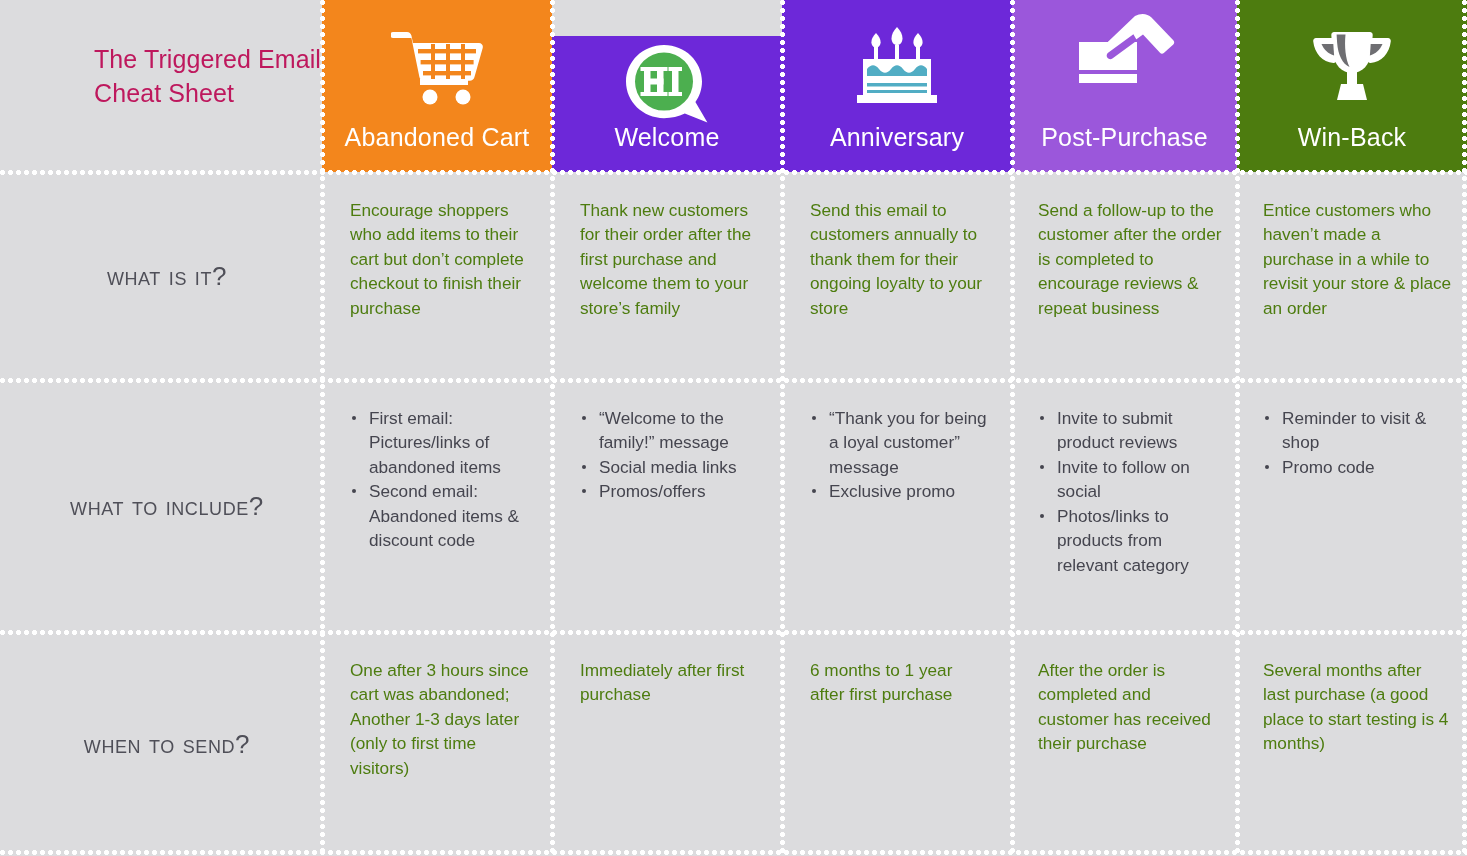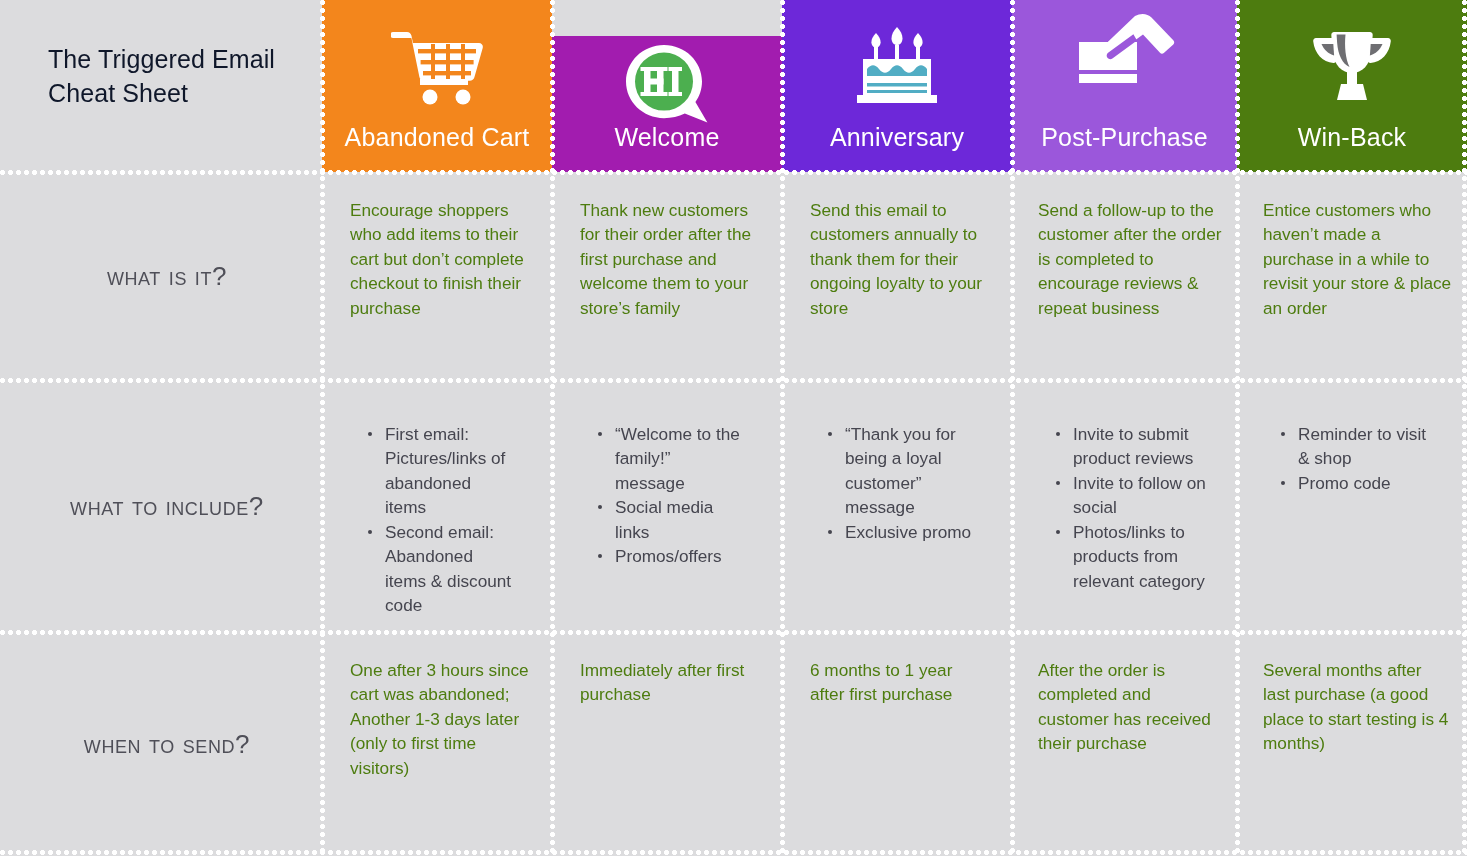--- a/index.html
+++ b/index.html
@@ -40,23 +40,24 @@
   
   .title-cell {
     display: flex;
     align-items: center;
     padding-left: 48px;
     padding-bottom: 18px;
   }
   .title-text {
     font-size: 25px;
     line-height: 1.35;
-    color: #0f172a;
+    color: #be185d;
     letter-spacing: .1px;
     max-width: 260px;
+    margin-left: 46px;
   }
 
   .head-cell {
     display: flex;
     flex-direction: column;
     align-items: center;
     justify-content: flex-end;
     padding-bottom: 9px;
     color: #ffffff;
   }
@@ -102,21 +103,21 @@
   }
   .body-cell.tight { padding-left: 26px; padding-right: 14px; }
 
   .para {
     color: #4d7c0f;
     font-size: 17.2px;
     line-height: 1.42;
   }
 
   ul.bullets {
-    margin: 16px;
+    margin: 0;
     padding: 0;
     list-style: none;
   }
   ul.bullets li {
     position: relative;
     color: #45454f;
     font-size: 17.2px;
     line-height: 1.42;
     padding-left: 19px;
     margin-bottom: 0;
@@ -175,21 +176,21 @@
           <rect x="55" y="17" width="4" height="36" fill="#F3861C"></rect>
           <rect x="70" y="17" width="4" height="36" fill="#F3861C"></rect>
           <circle cx="39" cy="70" r="7.5" fill="#ffffff"></circle>
           <circle cx="72" cy="70" r="7.5" fill="#ffffff"></circle>
           <path fill="#ffffff" d="M29 52h48v6H29z"></path>
         </svg>
       </div>
       <div class="head-label">Abandoned Cart</div>
     </div>
 
-    <div class="cell head-cell" id="head-1" style="background: #a21caf; margin-top: 36px;">
+    <div class="cell head-cell" id="head-1" style="background: #6d28d9; margin-top: 36px;">
       <div class="head-icon">
         <svg width="86" height="82" viewBox="0 0 86 82" aria-hidden="true">
           <path fill="#ffffff" d="M40 2c21 0 38 16.4 38 36.6 0 7.6-2.4 14.6-6.6 20.5l12 20.4-22.6-8.9c-6.2 3-13.3 4.6-20.8 4.6C19 75.2 2 58.8 2 38.6 2 18.4 19 2 40 2z"></path>
           <circle cx="40" cy="38.6" r="29" fill="#4CAF4F"></circle>
           <g fill="#ffffff">
             <rect x="20" y="24" width="6.5" height="29"></rect>
             <rect x="33" y="24" width="6.5" height="29"></rect>
             <rect x="20" y="35.5" width="19.5" height="6"></rect>
             <rect x="16.5" y="24" width="13.5" height="4"></rect>
             <rect x="16.5" y="49" width="13.5" height="4"></rect>

